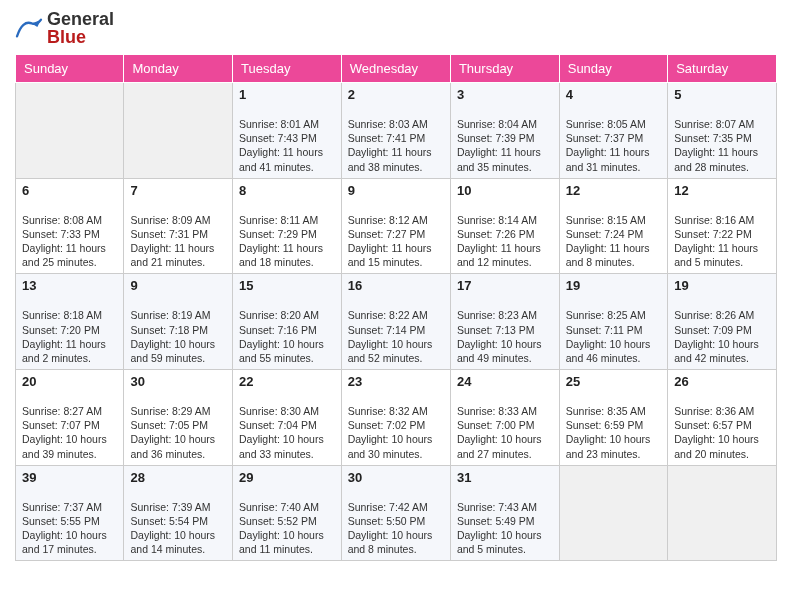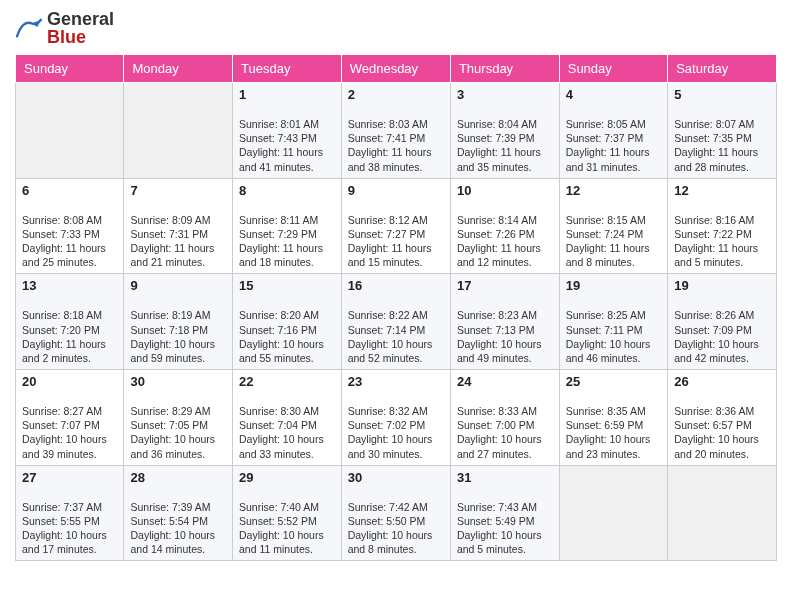--- a/index.html
+++ b/index.html
@@ -236,21 +236,21 @@
           <span class="day-number">25</span>
           <div class="day-info">Sunrise: 8:35 AM<br>Sunset: 6:59 PM<br>Daylight: 10 hours and 23 minutes.</div>
         </td>
         <td>
           <span class="day-number">26</span>
           <div class="day-info">Sunrise: 8:36 AM<br>Sunset: 6:57 PM<br>Daylight: 10 hours and 20 minutes.</div>
         </td>
       </tr>
       <tr>
         <td>
-          <span class="day-number">27</span>
+          <span class="day-number">39</span>
           <div class="day-info">Sunrise: 7:37 AM<br>Sunset: 5:55 PM<br>Daylight: 10 hours and 17 minutes.</div>
         </td>
         <td>
           <span class="day-number">28</span>
           <div class="day-info">Sunrise: 7:39 AM<br>Sunset: 5:54 PM<br>Daylight: 10 hours and 14 minutes.</div>
         </td>
         <td>
           <span class="day-number">29</span>
           <div class="day-info">Sunrise: 7:40 AM<br>Sunset: 5:52 PM<br>Daylight: 10 hours and 11 minutes.</div>
         </td>

